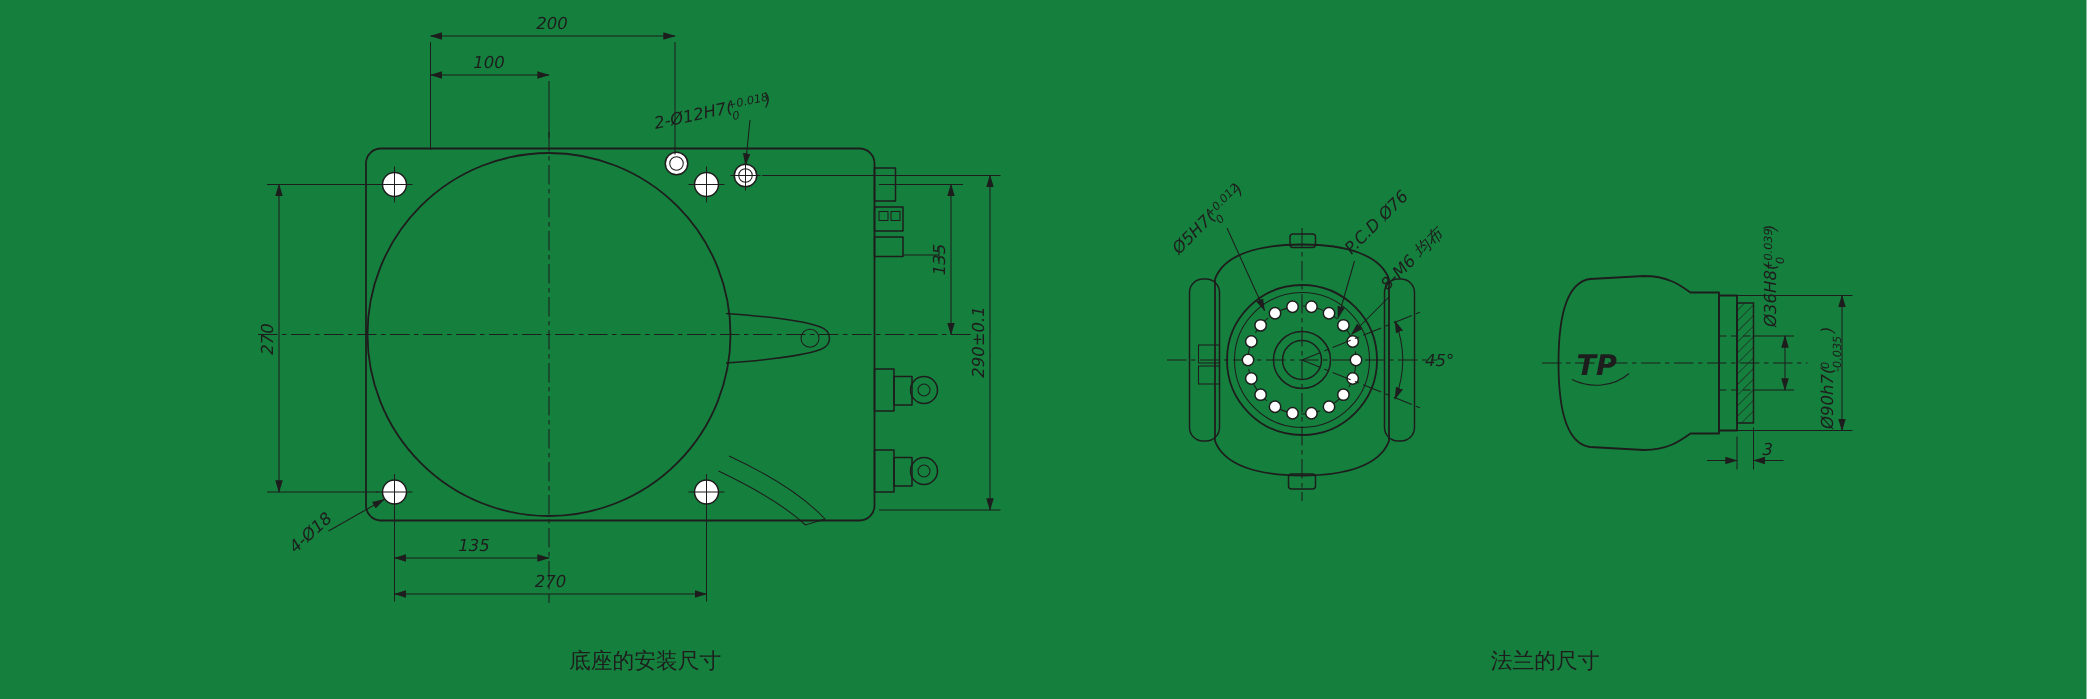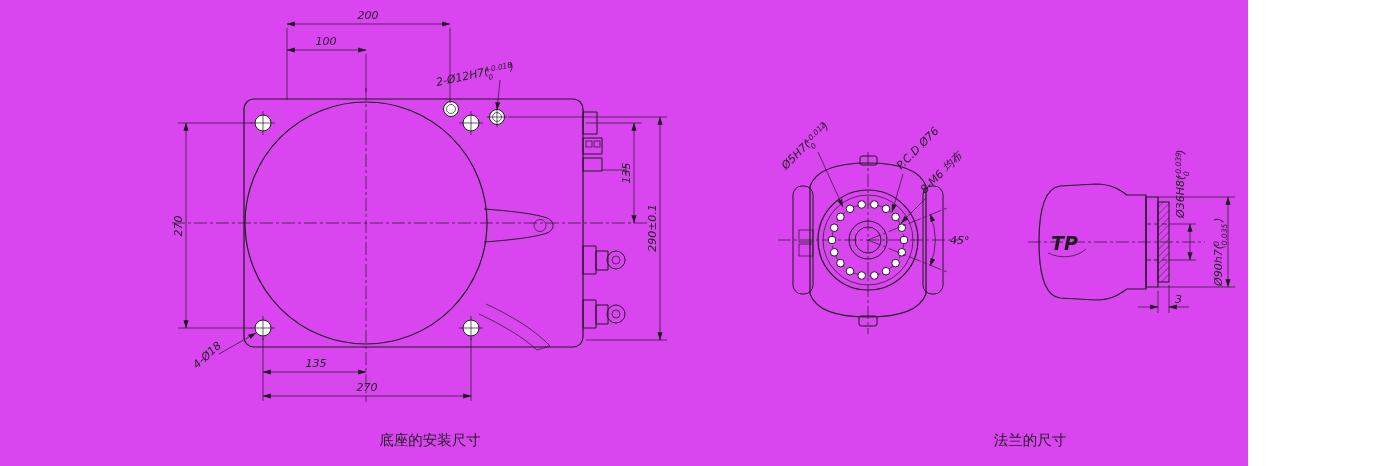--- a/index.html
+++ b/index.html
@@ -1,16 +1,16 @@
 <!DOCTYPE html>
 <html><head>
 <meta charset="utf-8">
 <style>
   html,body{margin:0;padding:0;background:#ffffff}
-  .sheet{width:1248px;height:466px;background:#d946ef;position:relative;overflow:hidden;
+  .sheet{width:1391px;height:466px;background:#15803d;position:relative;overflow:hidden;
          font-family:"Liberation Sans",sans-serif}
   svg{display:block}
   .ln{fill:none;stroke:#1d1d1d;stroke-width:1.2;stroke-linejoin:round;stroke-linecap:round}
   .md{fill:none;stroke:#1d1d1d;stroke-width:1;stroke-linejoin:round}
   .thin{fill:none;stroke:#1d1d1d;stroke-width:0.7}
   .cl{fill:none;stroke:#1d1d1d;stroke-width:0.7;stroke-dasharray:13 3 3 3}
   .hid{fill:none;stroke:#1d1d1d;stroke-width:0.8;stroke-dasharray:5 3}
   .dim{fill:none;stroke:#1d1d1d;stroke-width:0.7}
   .dl{marker-start:url(#arr);marker-end:url(#arr)}
   .de{marker-end:url(#arr)}

